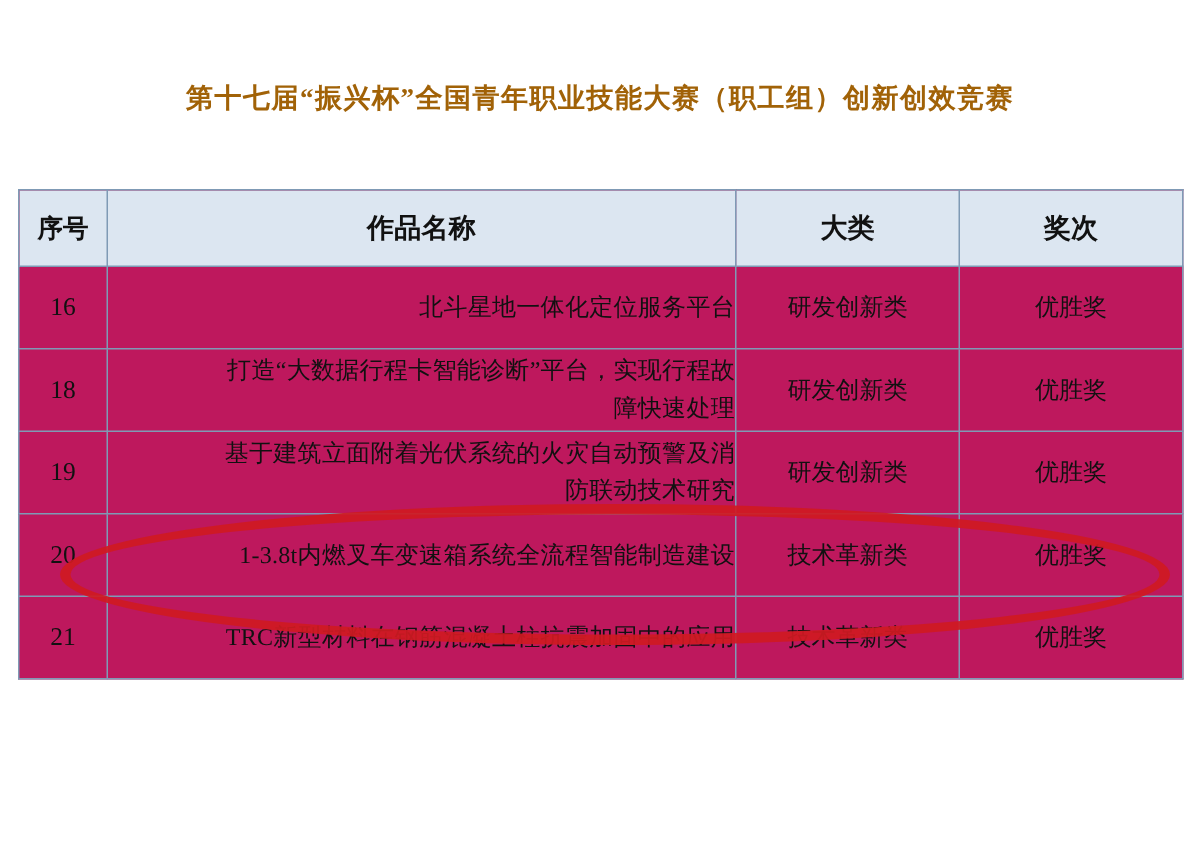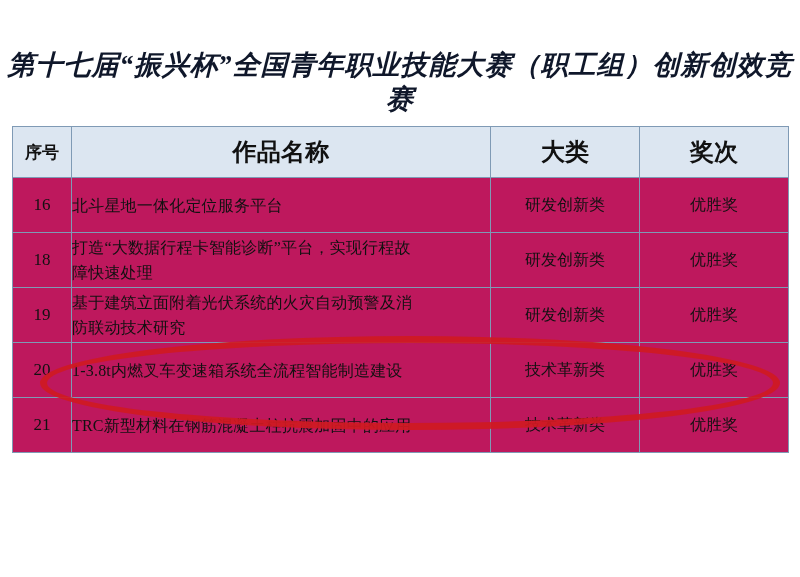--- a/index.html
+++ b/index.html
@@ -20,27 +20,26 @@
     width: 800px;
     height: 577px;
     box-sizing: border-box;
     padding: 0;
   }
   .title-block {
     text-align: center;
     padding-top: 48px;
   }
   .title-line {
-    font-size: 27px;
+    font-size: 18px;
     font-weight: bold;
     letter-spacing: 1px;
     line-height: 34px;
-    color: #0f172a;
+    color: #a16207;
     font-family: "Liberation Serif", "DejaVu Serif", serif;
-    font-style: italic;
   }
   .table-wrap {
     position: absolute;
     left: 12px;
     top: 126px;
     width: 776px;
   }
   table.grid {
     border-collapse: collapse;
     width: 776px;
@@ -48,38 +47,38 @@
     background: #be185d;
   }
   table.grid td, table.grid th {
     border: 1px solid #7f9ab5;
     padding: 0;
     vertical-align: middle;
   }
   thead th {
     background: #dce6f1;
     font-weight: bold;
-    font-size: 24px;
+    font-size: 18px;
     height: 50px;
     text-align: center;
     color: #111;
   }
   tbody td {
     height: 54px;
     font-size: 16px;
     color: #111;
   }
   .c-no {
     width: 58px;
     text-align: center;
     font-size: 17px;
   }
   .c-name {
     width: 418px;
-    text-align: left;
+    text-align: right;
     padding: 0 10px 0 12px;
     line-height: 25px;
     letter-spacing: 0.2px;
   }
   .c-cat {
     width: 148px;
     text-align: center;
   }
   .c-award {
     width: 148px;

